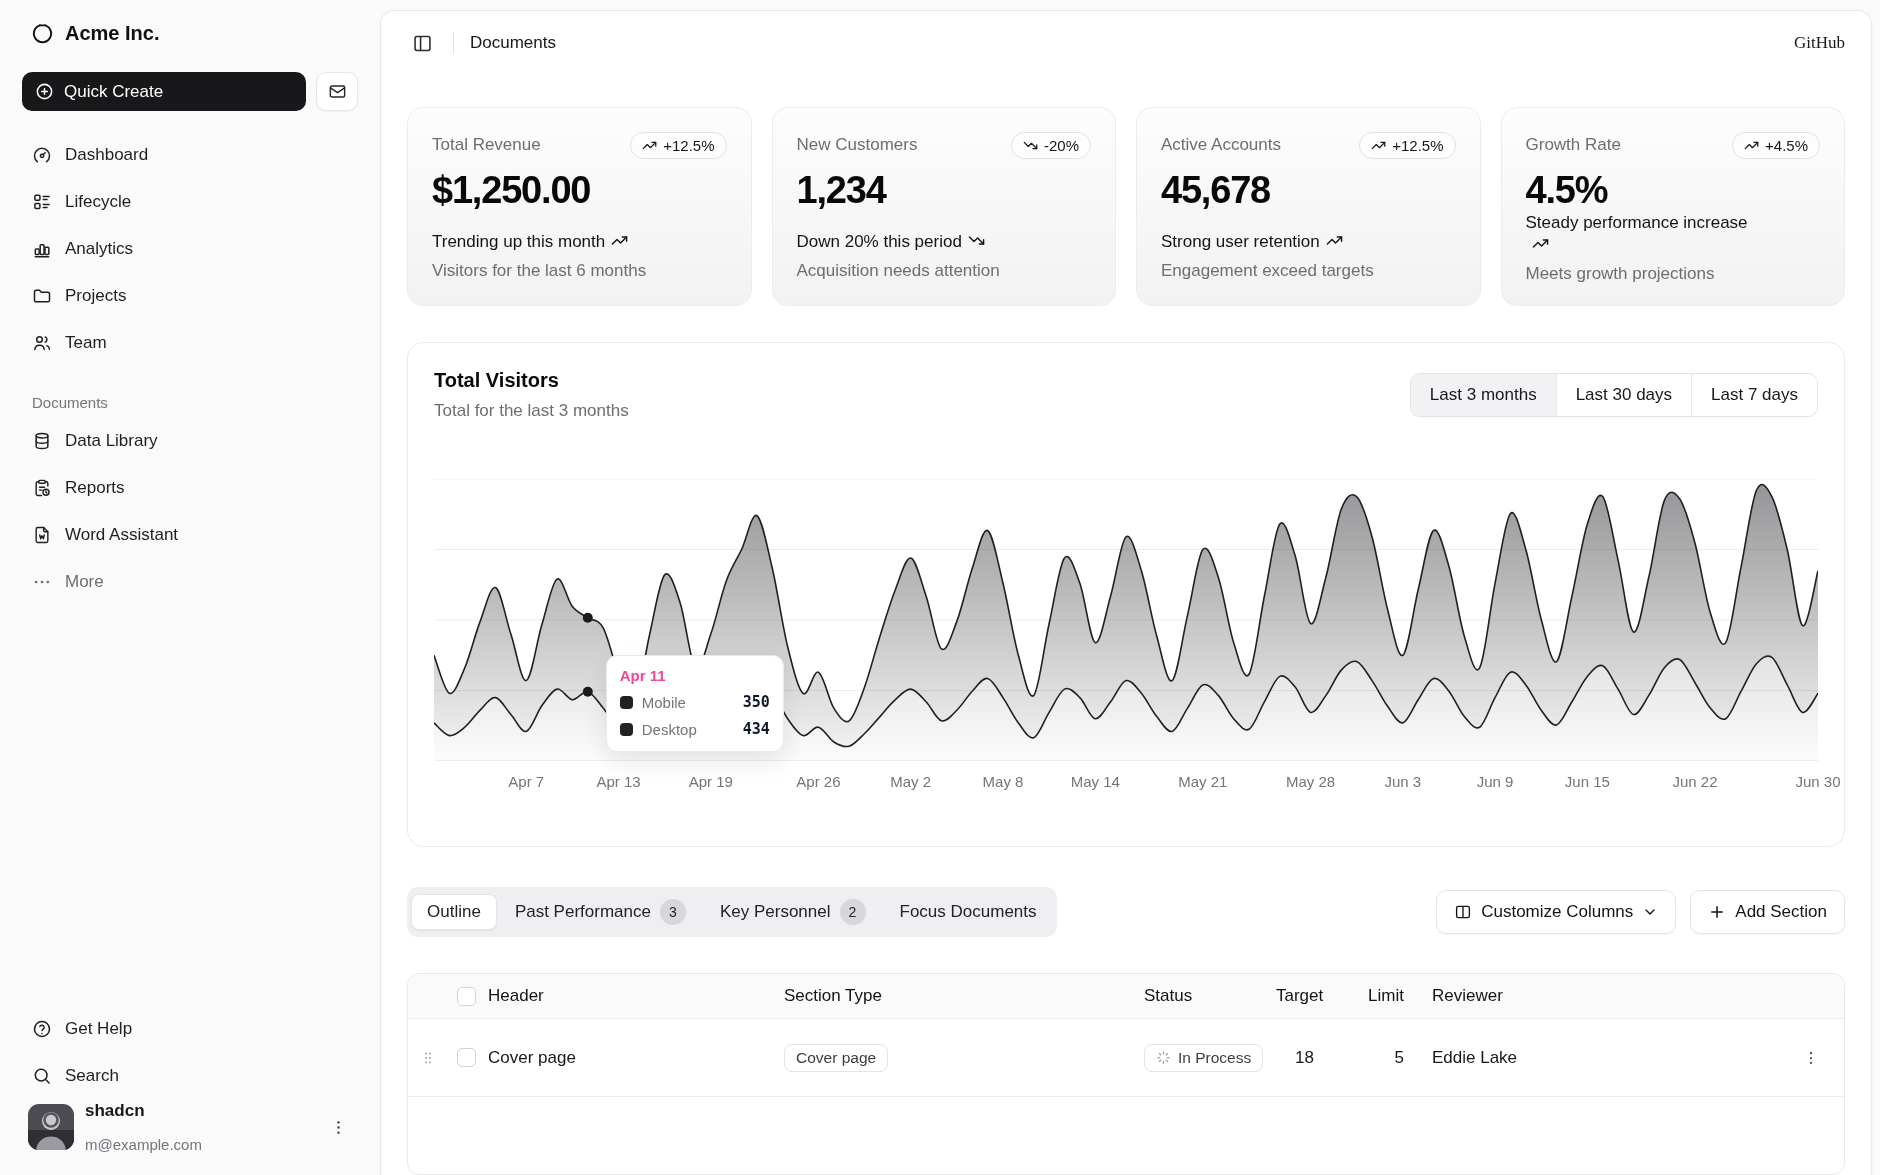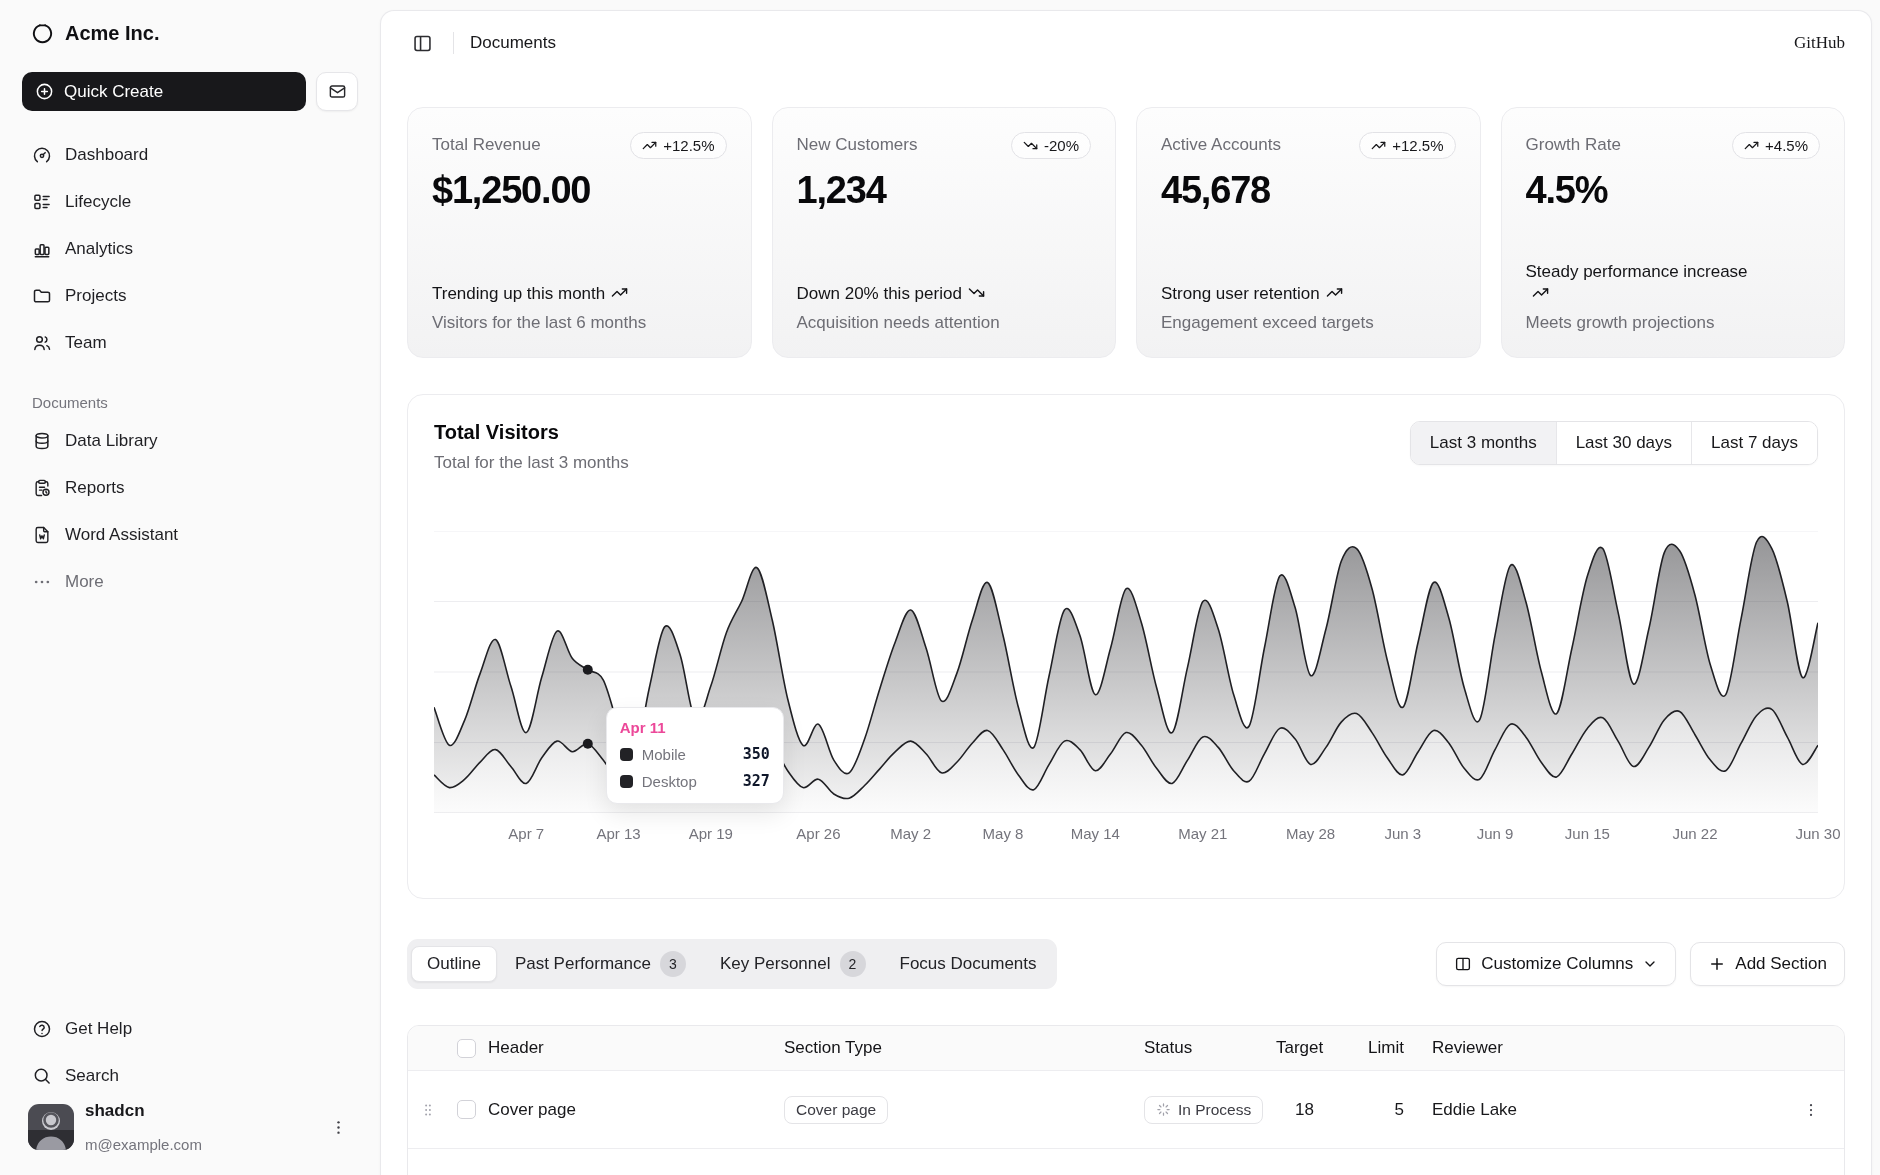--- a/index.html
+++ b/index.html
@@ -38,36 +38,36 @@
   .topbar { height:64px; flex:none; display:flex; align-items:center; gap:16px; padding:0 26px; }
   .panel-btn { width:30px; height:30px; display:flex; align-items:center; justify-content:center; color:#2c2c30; cursor:pointer; border-radius:7px; }
   .panel-btn svg { width:21px; height:21px; }
   .vsep { width:1px; height:22px; background:#e4e4e7; }
   .page-title { font-size:17px; font-weight:500; }
   .github-link { margin-left:auto; font-size:17px; font-weight:500; color:#18181b; text-decoration:none; cursor:pointer;font-family:Liberation Serif, serif; }
   .content { padding:32px 26px 0; }
 
   
   .stats { display:grid; grid-template-columns:repeat(4,1fr); gap:20px; }
-  .stat-card { height:251px; border:1px solid #ececef; border-radius:16px; padding:24px;
+  .stat-card { height:199px; border:1px solid #ececef; border-radius:16px; padding:24px;
     background:linear-gradient(to top,#f2f2f3,#fdfdfd); display:flex; flex-direction:column; }
   .stat-head { display:flex; justify-content:space-between; align-items:flex-start; gap:8px; }
   .stat-label { font-size:17px; color:#6d6d74; padding-top:3px; }
   .pill { display:flex; align-items:center; gap:6px; border:1px solid #e2e2e6; border-radius:999px;
     padding:4px 11px; font-size:15px; color:#18181b; background:rgba(255,255,255,.55); white-space:nowrap; }
   .pill svg { width:15px; height:15px; }
   .stat-value { font-size:38px; font-weight:600; letter-spacing:-1.2px; color:#09090b; margin-top:10px; }
   .stat-foot { margin-top:auto; display:flex; flex-direction:column; gap:8px; }
   .foot-1 { font-size:17px; font-weight:500; color:#141417; line-height:1.3; max-width:230px; }
   .foot-1 svg { width:17px; height:17px; vertical-align:-2px; margin-left:6px; }
   .foot-2 { font-size:17px; color:#6d6d74; }
 
   
   .chart-card { margin-top:36px; height:505px; border:1px solid #ececef; border-radius:16px; padding:26px; position:relative; }
-  .chart-head { display:flex; justify-content:space-between; align-items:flex-start; }
+  .chart-head { display:flex; justify-content:space-between; align-items:center; }
   .chart-title { font-size:20px; font-weight:700; color:#09090b; }
   .chart-sub { font-size:17px; color:#6d6d74; margin-top:9px; }
   .range-group { display:flex; border:1px solid #e4e4e7; border-radius:10px; overflow:hidden; background:#fff; box-shadow:0 1px 2px rgba(0,0,0,.03); }
   .range-btn { padding:11px 19px; font-size:17px; color:#18181b; background:#fff; border:none; border-left:1px solid #e7e7ea; cursor:pointer; }
   .range-btn:first-child { border-left:none; }
   .range-btn.active { background:#f2f2f4; }
   .plot-wrap { position:relative; margin-top:58px; height:282px; }
   .plot-wrap svg.chart-svg { position:absolute; inset:0; width:100%; height:100%; display:block; }
   .ticks { position:relative; height:30px; margin-top:12px; }
   .ticks span { position:absolute; transform:translateX(-50%); font-size:15px; color:#74747c; white-space:nowrap; }
@@ -486,21 +486,21 @@
           <div class="chart-tooltip">
             <div class="tt-date">Apr 11</div>
             <div class="tt-row">
               <span class="tt-swatch"></span>
               <span>Mobile</span>
               <span class="tt-val">350</span>
             </div>
             <div class="tt-row">
               <span class="tt-swatch"></span>
               <span>Desktop</span>
-              <span class="tt-val">327</span>
+              <span class="tt-val">434</span>
             </div>
           </div>
         </div>
         <div class="ticks" id="x-ticks">
             <span style="left: 6.66667%;">Apr 7</span>
             <span style="left: 13.3333%;">Apr 13</span>
             <span style="left: 20%;">Apr 19</span>
             <span style="left: 27.7778%;">Apr 26</span>
             <span style="left: 34.4444%;">May 2</span>
             <span style="left: 41.1111%;">May 8</span>

